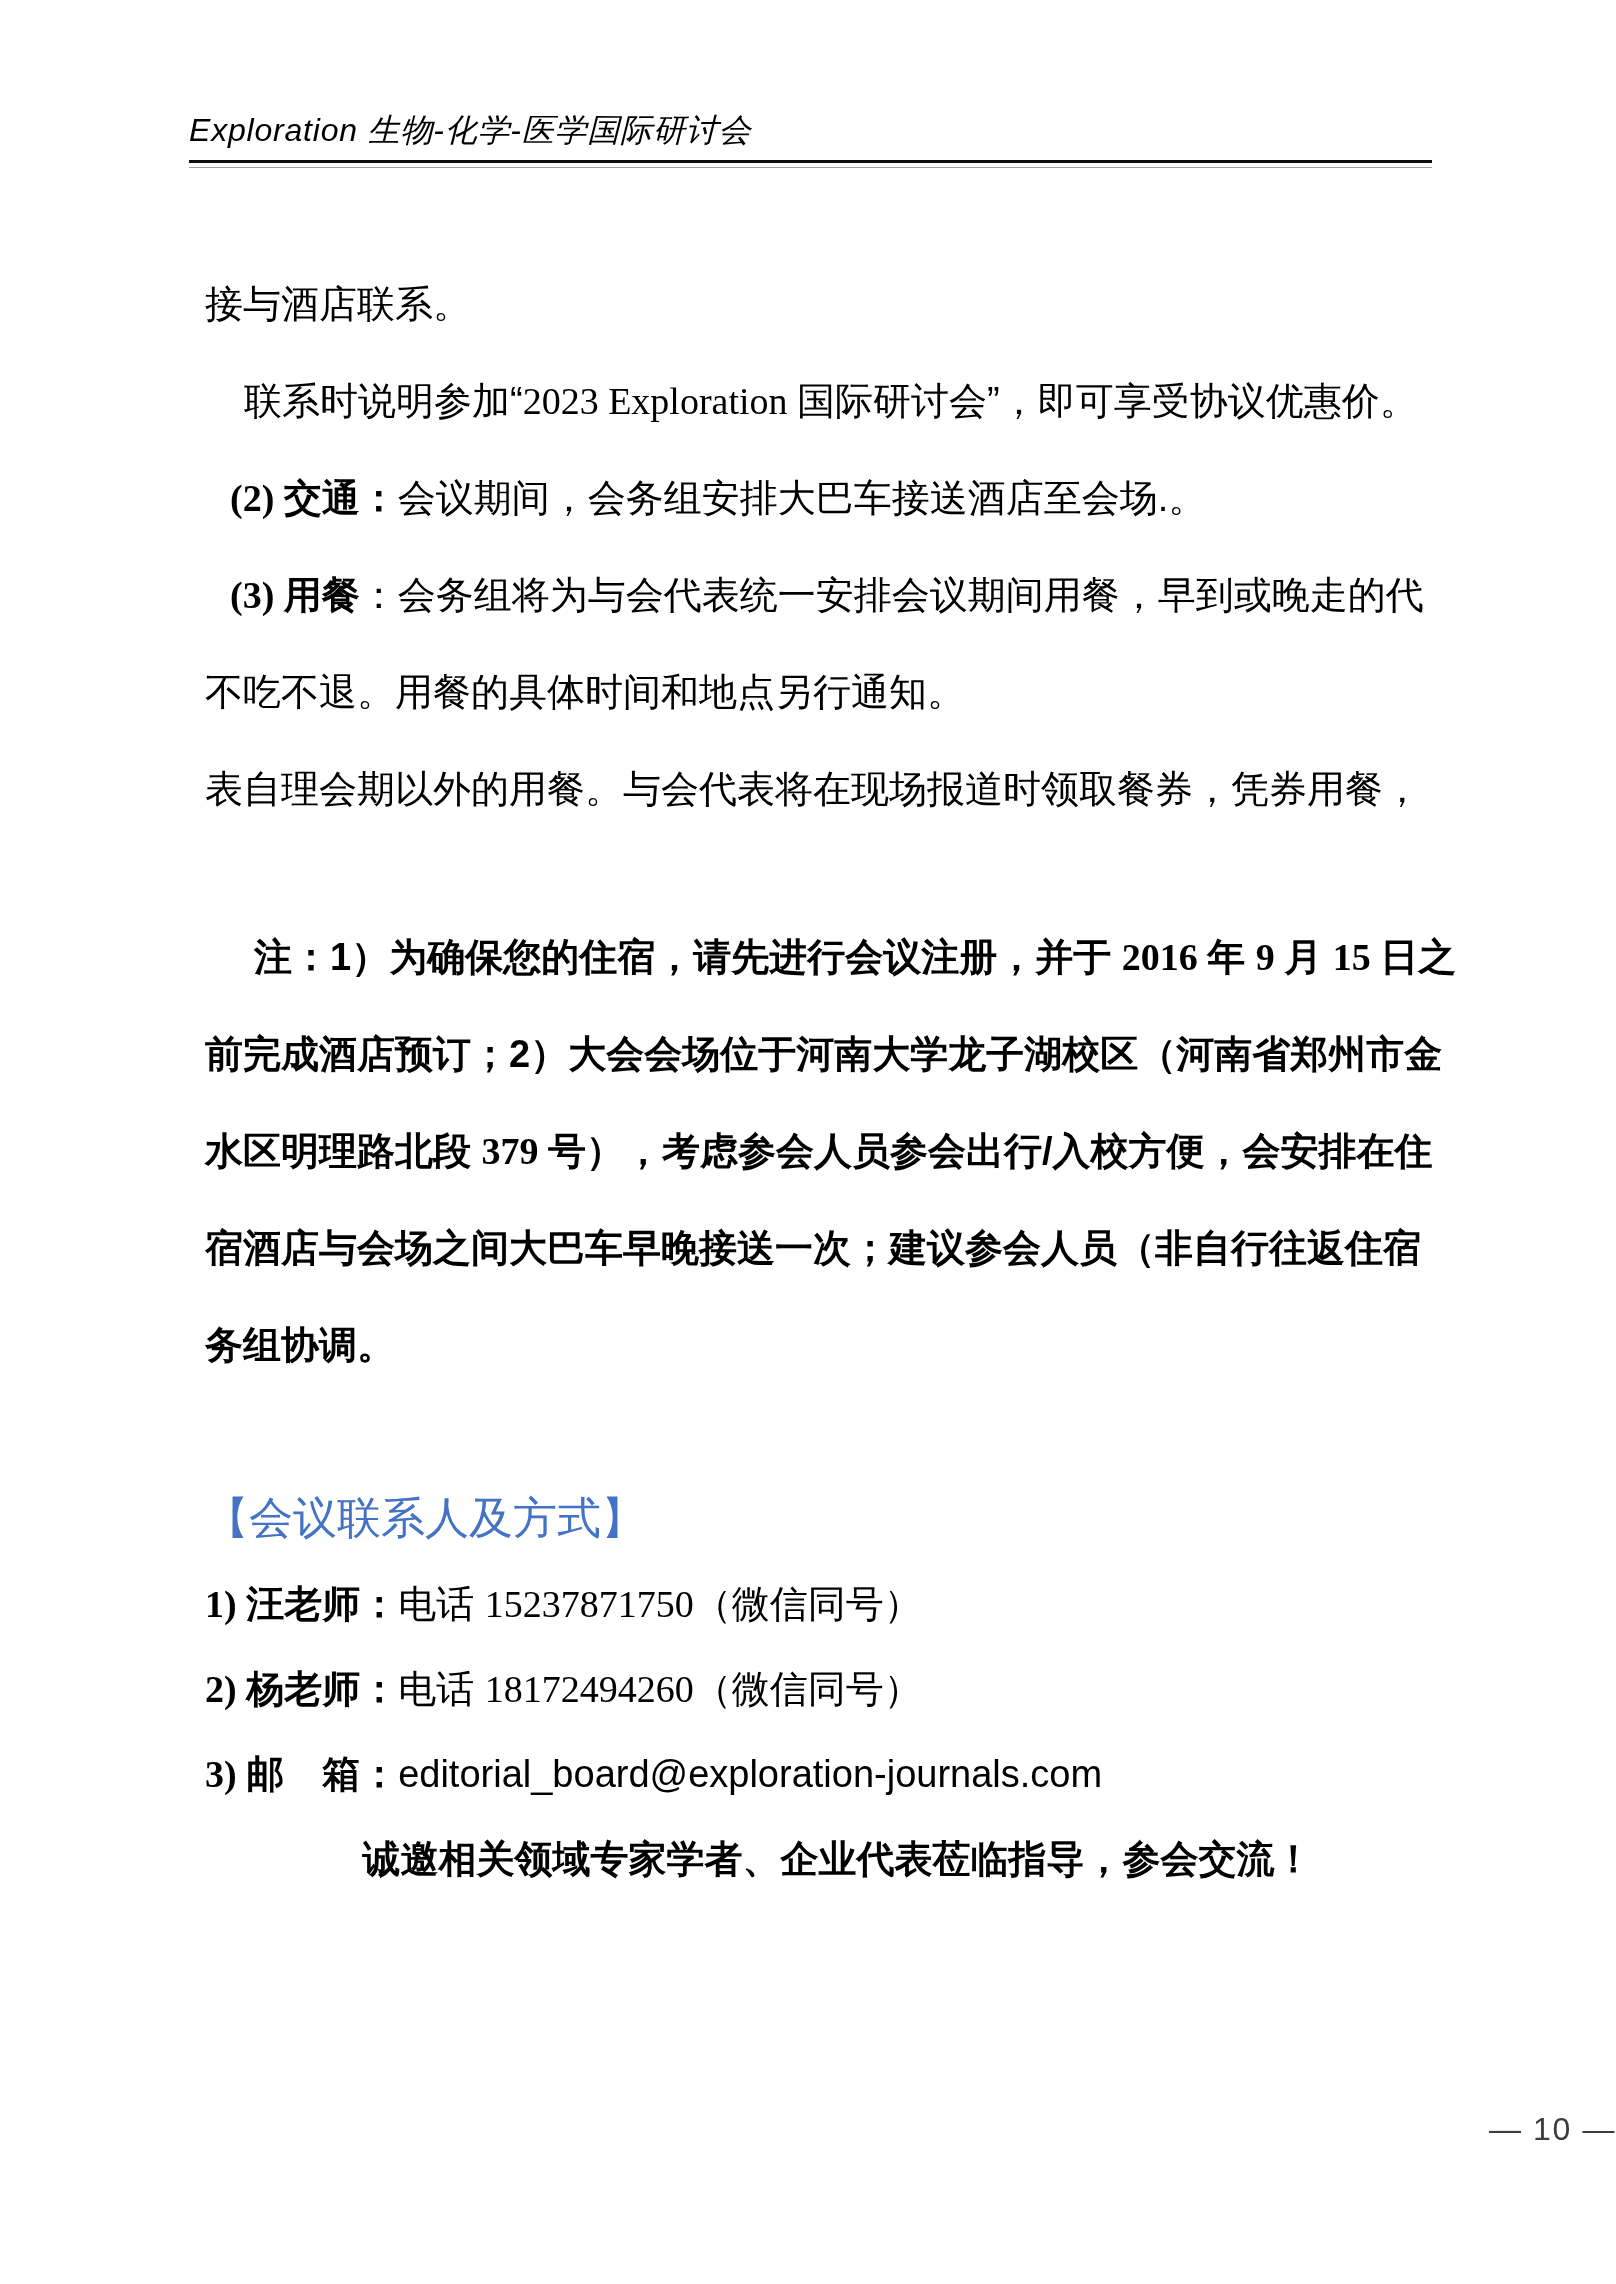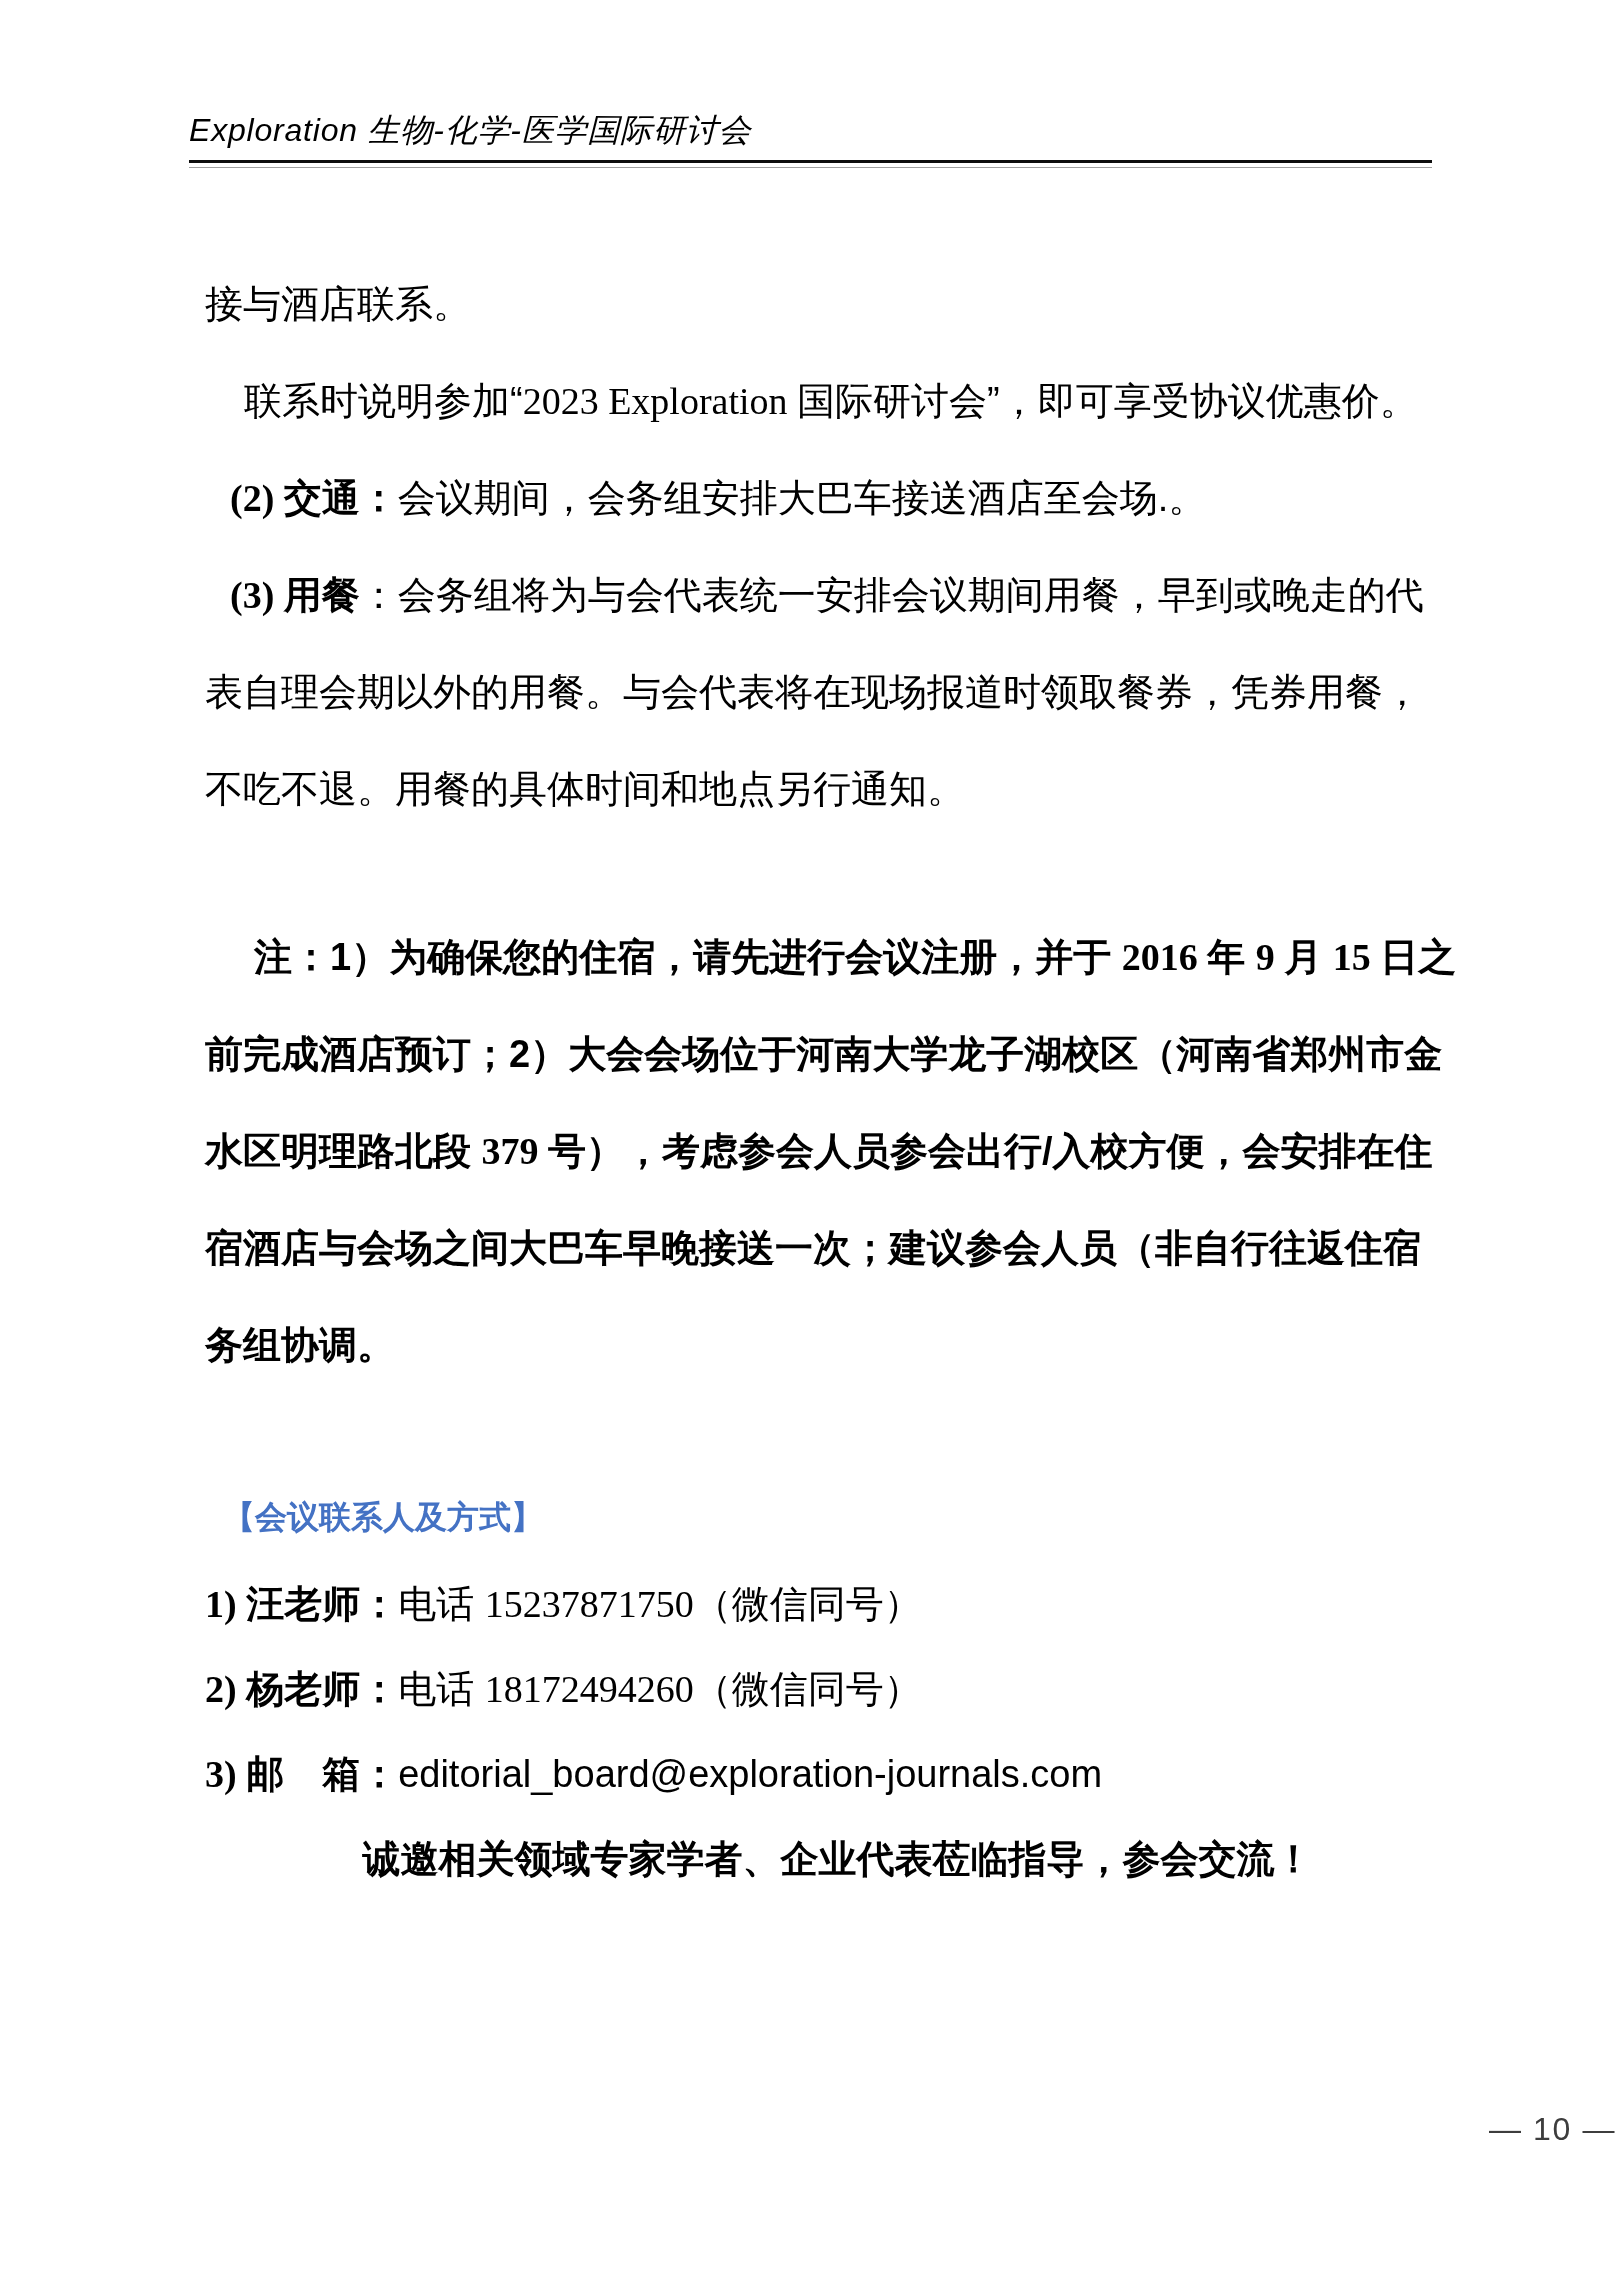--- a/index.html
+++ b/index.html
@@ -63,24 +63,23 @@
     white-space: nowrap;
   }
   .seg.b     { font-weight: 700; }
   .seg.serif { font-family: "Liberation Serif", serif; }
   .seg.email { font-family: "Liberation Sans", sans-serif; }
 
   .section-heading {
     margin-top: 84px;
     height: 79px;
     line-height: 79px;
-    font-size: 32px;
-    font-weight: 700;
+    font-size: 44px;
+    font-weight: 400;
     white-space: nowrap;
-    margin-left: 18px;
   }
   .contacts { margin-top: 4.7px; }
 
   .closing {
     height: 85px;
     line-height: 85px;
     text-align: center;
     font-weight: 700;
     white-space: nowrap;
     font-family: Liberation Serif, serif;
@@ -109,22 +108,22 @@
   <div class="rule-thick"></div>
   <div class="rule-thin"></div>
 
   <div class="content">
 
     <div id="para-lines">
         <div class="line"><span class="seg">接与酒店联系。</span></div>
         <div class="line" style="padding-left: 39px;"><span class="seg">联系时说明参加“</span><span class="seg serif">2023 Exploration </span><span class="seg">国际研讨会”，即可享受协议优惠价。</span></div>
         <div class="line" style="padding-left: 25px;"><span class="seg b serif">(2) </span><span class="seg b">交通：</span><span class="seg">会议期间，会务组安排大巴车接送酒店至会场.。</span></div>
         <div class="line" style="padding-left: 25px;"><span class="seg b serif">(3) </span><span class="seg b">用餐</span><span class="seg">：会务组将为与会代表统一安排会议期间用餐，早到或晚走的代</span></div>
+        <div class="line"><span class="seg">不吃不退。用餐的具体时间和地点另行通知。</span></div>
         <div class="line"><span class="seg">表自理会期以外的用餐。与会代表将在现场报道时领取餐券，凭券用餐，</span></div>
-        <div class="line"><span class="seg">不吃不退。用餐的具体时间和地点另行通知。</span></div>
         <div class="line" style="padding-left: 49px; margin-top: 71px;"><span class="seg b">注：1）为确保您的住宿，请先进行会议注册，并于 </span><span class="seg b serif">2016 </span><span class="seg b">年 </span><span class="seg b serif">9 </span><span class="seg b">月 </span><span class="seg b serif">15 </span><span class="seg b">日之</span></div>
         <div class="line"><span class="seg b">前完成酒店预订；2）大会会场位于河南大学龙子湖校区（河南省郑州市金</span></div>
         <div class="line"><span class="seg b">水区明理路北段 </span><span class="seg b serif">379 </span><span class="seg b">号），考虑参会人员参会出行/入校方便，会安排在住</span></div>
         <div class="line"><span class="seg b">宿酒店与会场之间大巴车早晚接送一次；建议参会人员（非自行往返住宿</span></div>
         <div class="line"><span class="seg b">务组协调。</span></div>
       </div>
 
     <div class="section-heading" style="color: rgb(68, 114, 196);">【会议联系人及方式】</div>
 
     <div id="contact-lines" class="contacts">

